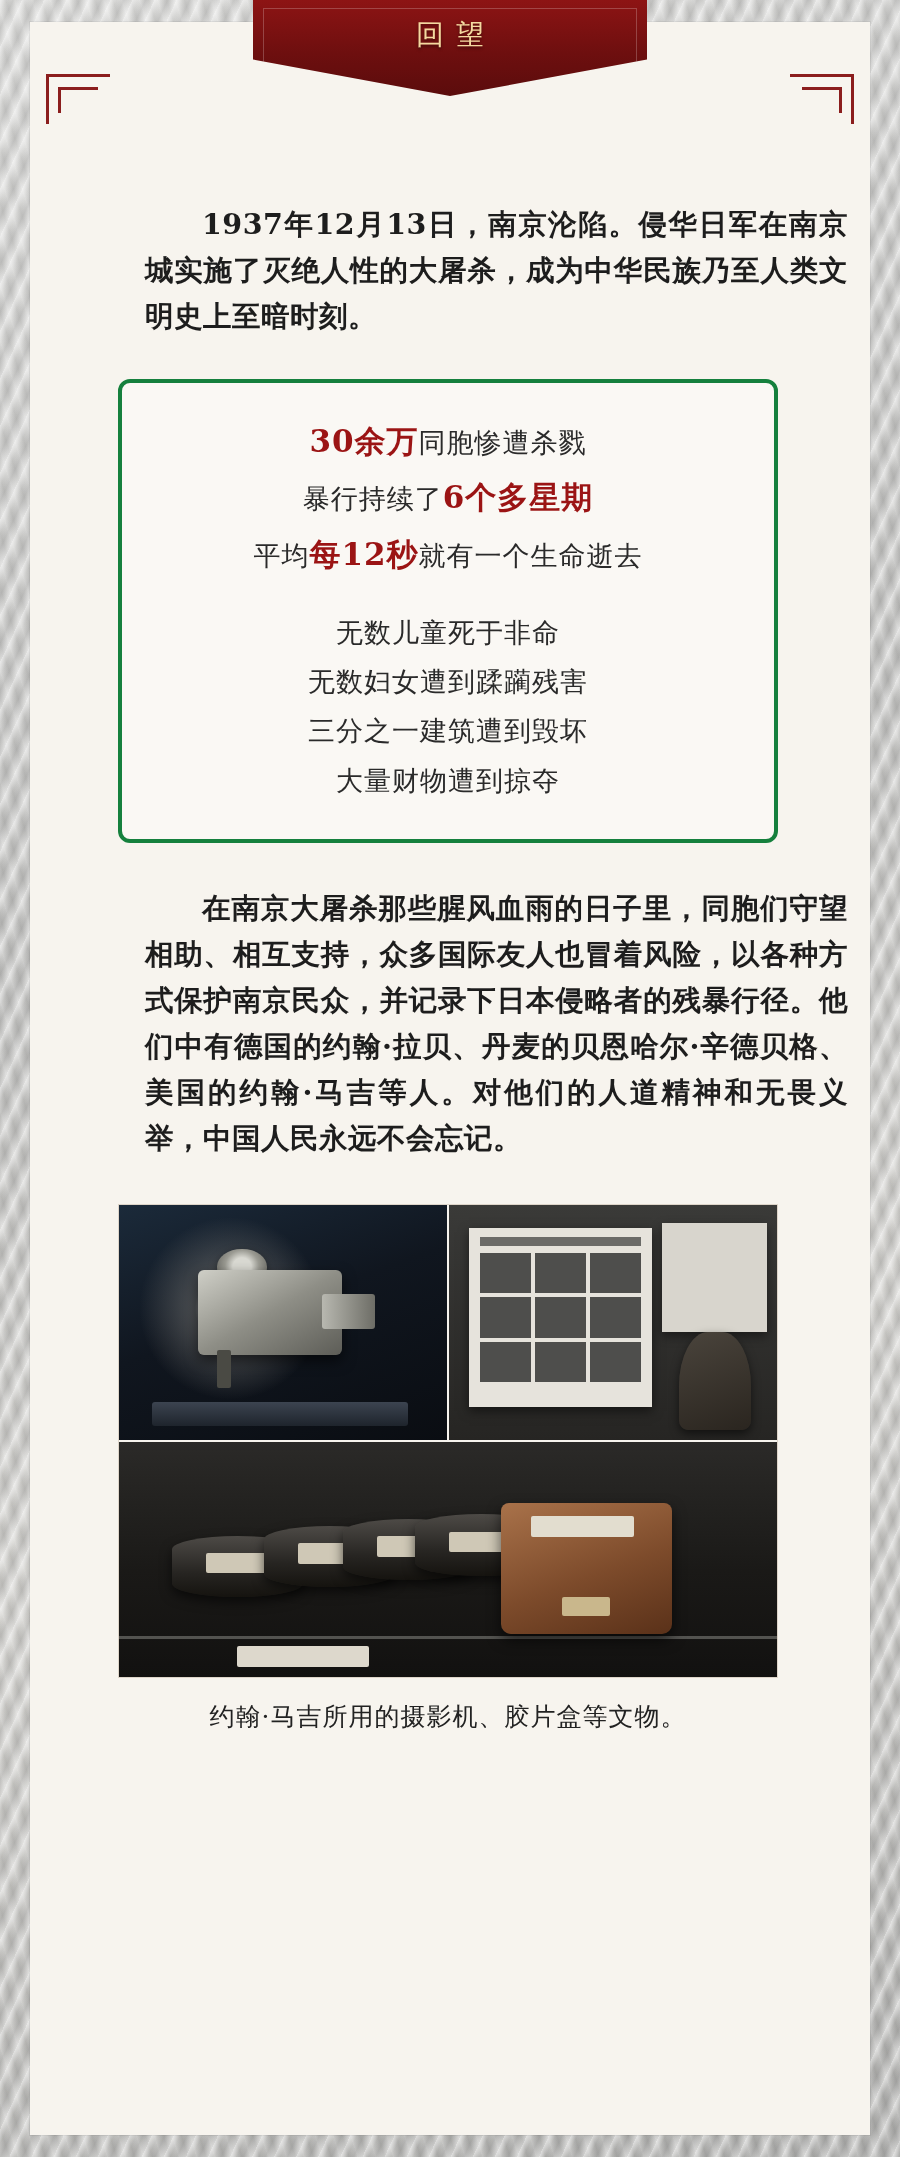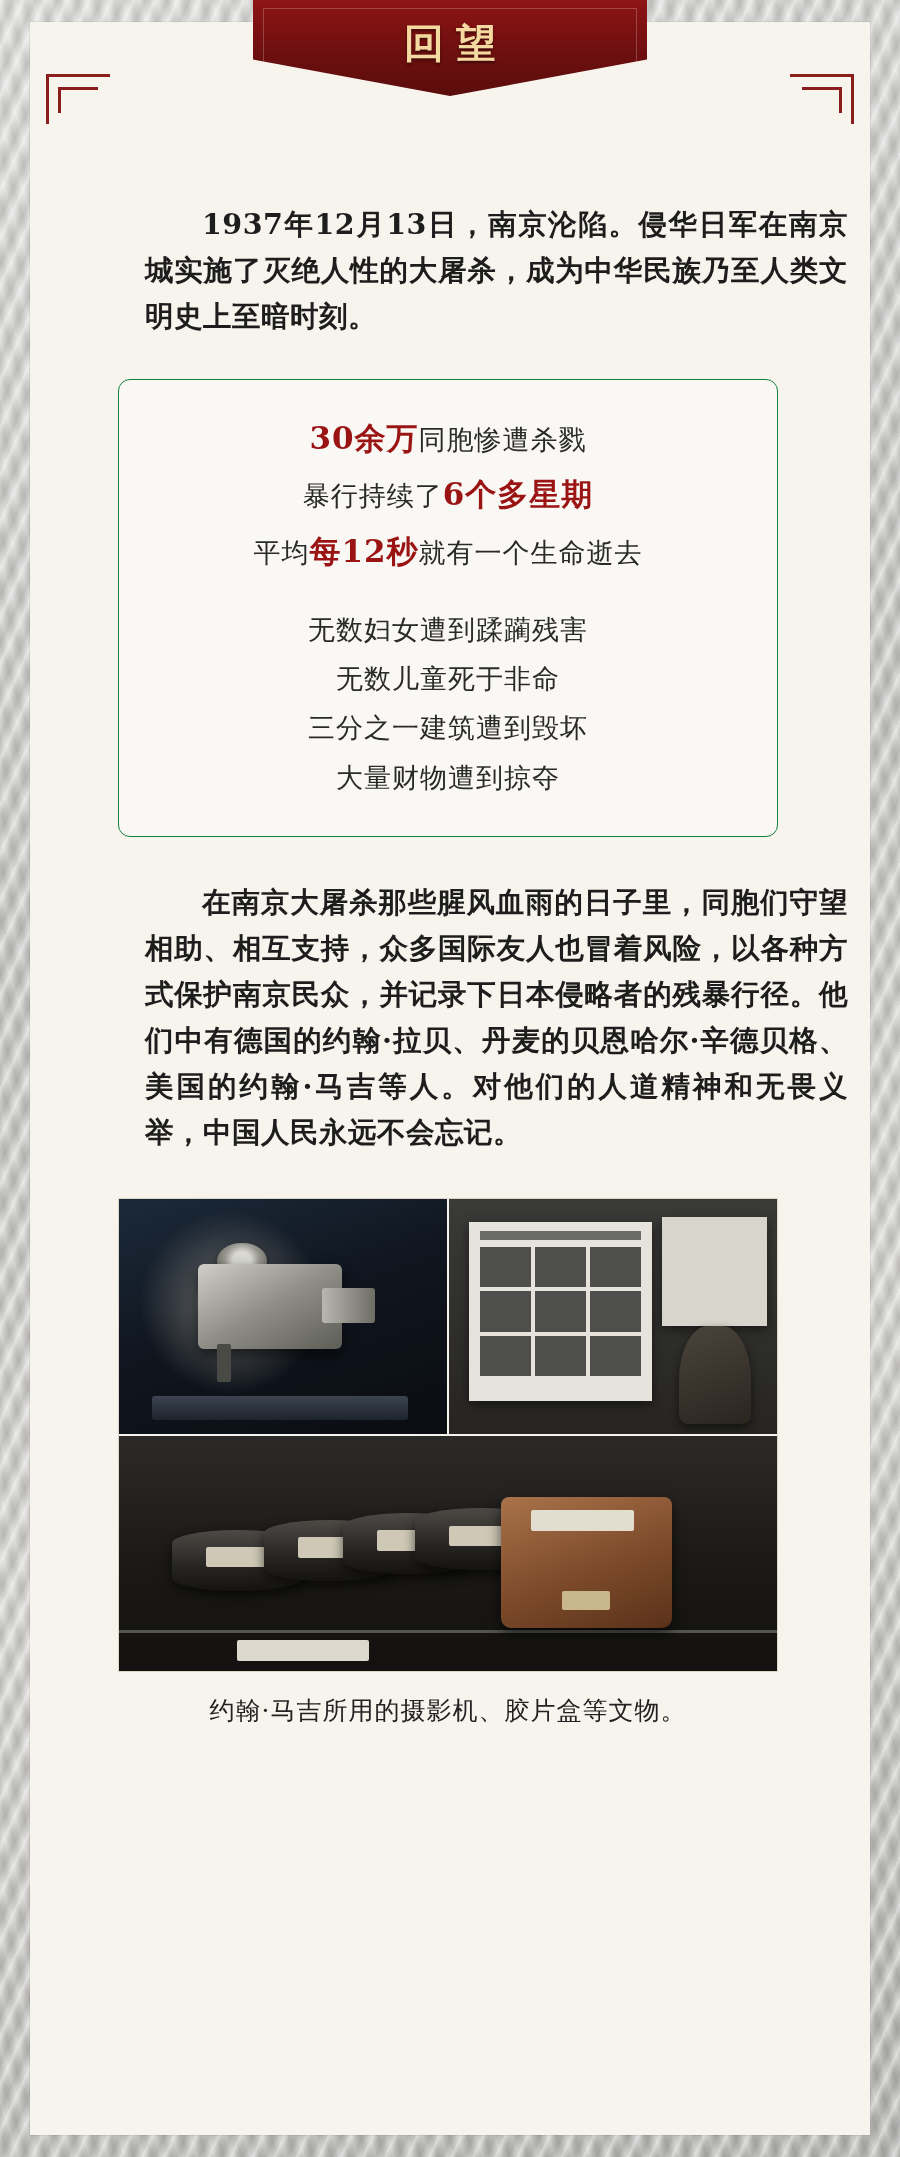--- a/index.html
+++ b/index.html
@@ -86,22 +86,22 @@
     top: 8px;
     height: 60px;
     border: 1px solid rgba(255,255,255,0.22);
     border-bottom: none;
     pointer-events: none;
   }
   .banner-title {
     margin-top: 16px;
     color: #f4d9a0;
     font-family: "DejaVu Serif", serif;
-    font-size: 40px;
-    font-weight: 700;
+    font-size: 28px;
+    font-weight: 400;
     letter-spacing: 12px;
     text-indent: 12px;
     text-shadow: 0 2px 3px rgba(0,0,0,0.45);
   }
 
   
   .content {
     position: absolute;
     left: 88px;
     top: 150px;
@@ -116,21 +116,21 @@
     text-align: justify;
     text-indent: 2em;
     letter-spacing: 0.5px;
     margin-left: 27px;
   }
 
   
   .stats-box {
     margin-top: 40px;
     width: 660px;
-    border: 1px solid #15803d;
+    border: 4px solid #15803d;
     border-radius: 12px;
     background: #faf8f4;
     padding: 30px 0 34px 0;
     box-sizing: border-box;
   }
   .stats-line {
     text-align: center;
     font-family: "DejaVu Serif", serif;
     font-size: 27px;
     color: #2a2a2a;
@@ -383,22 +383,22 @@
         </div>
         <div class="stats-line">
           <span>暴行持续了</span><span class="hl">6个多星期</span>
         </div>
         <div class="stats-line">
           <span>平均</span><span class="hl">每12秒</span><span>就有一个生命逝去</span>
         </div>
 
         <div class="stats-gap"></div>
 
+        <div class="stats-line">无数儿童死于非命</div>
         <div class="stats-line">无数妇女遭到蹂躏残害</div>
-        <div class="stats-line">无数儿童死于非命</div>
         <div class="stats-line">三分之一建筑遭到毁坏</div>
         <div class="stats-line">大量财物遭到掠夺</div>
       </div>
 
       <p class="para" style="margin-top:42px;">在南京大屠杀那些腥风血雨的日子里，同胞们守望相助、相互支持，众多国际友人也冒着风险，以各种方式保护南京民众，并记录下日本侵略者的残暴行径。他们中有德国的约翰·拉贝、丹麦的贝恩哈尔·辛德贝格、美国的约翰·马吉等人。对他们的人道精神和无畏义举，中国人民永远不会忘记。</p>
 
       <div class="collage">
         <div class="collage-top">
           <div class="cell cell-camera">
             <span class="cam-reel"></span>

